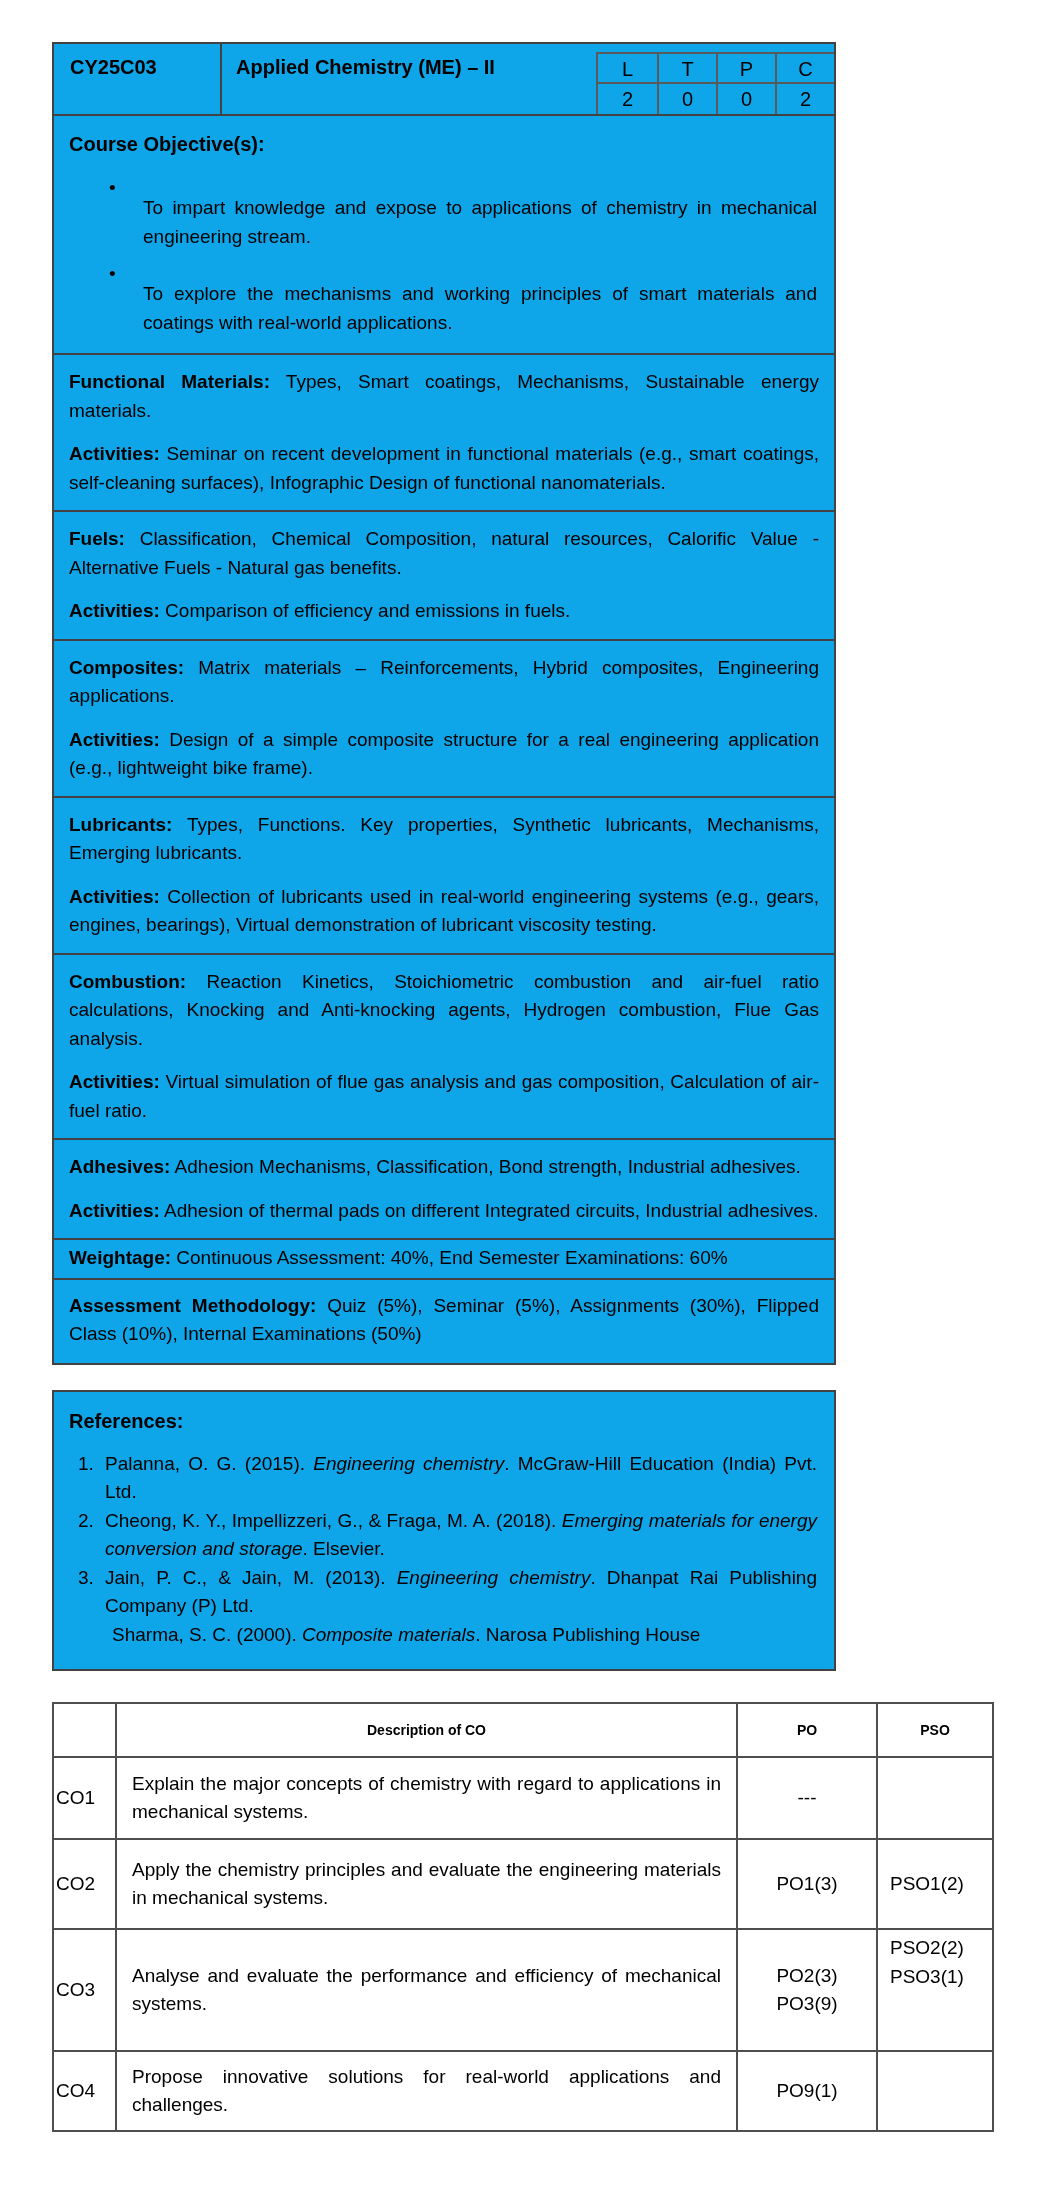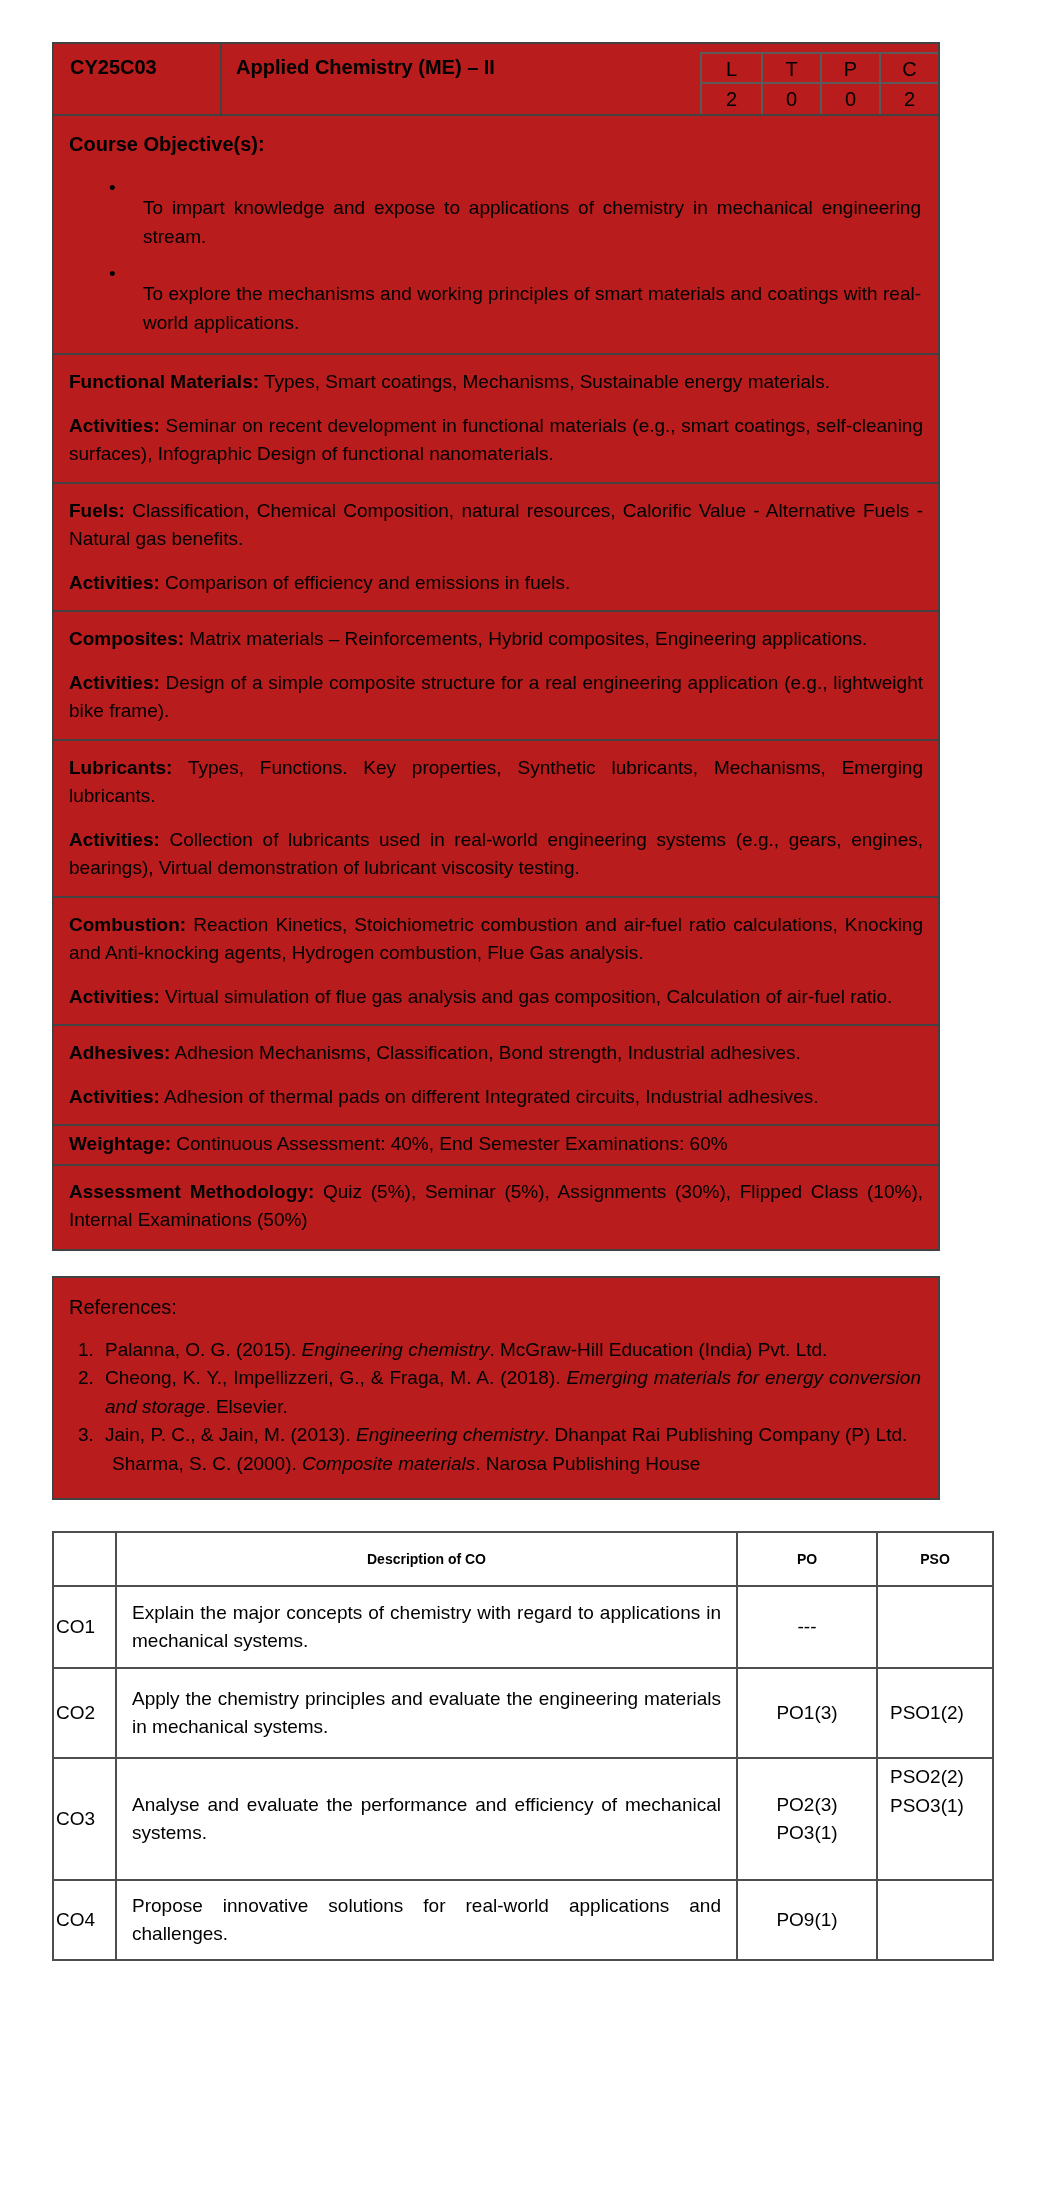--- a/index.html
+++ b/index.html
@@ -6,21 +6,21 @@
   body {
     width: 1041px;
     min-height: 2209px;
     font-family: "Liberation Sans", "DejaVu Sans", sans-serif;
     font-size: 19px;
     line-height: 1.5;
     color: #000;
     -webkit-font-smoothing: antialiased;
   }
   .page { padding: 42px 0 40px 52px; }
-  .box { width: 888px; border: 2px solid #424242; box-sizing: border-box; background: #b91c1c; }
+  .box { width: 784px; border: 2px solid #424242; box-sizing: border-box; background: #0ea5e9; }
 
   
   .header-row { display: flex; height: 70px; }
   .code-cell {
     width: 168px; box-sizing: border-box;
     border-right: 2px solid #424242;
     padding: 8px 0 0 16px;
     font-weight: 700; font-size: 20px;
   }
   .title-cell { flex: 1; padding: 8px 0 0 14px; font-weight: 700; font-size: 20px; }
@@ -47,21 +47,21 @@
   .obj-item { display: flex; margin-bottom: 9px; }
   .obj-item:last-child { margin-bottom: 0; }
   .bullet { width: 34px; flex: 0 0 34px; font-size: 19px; }
   .obj-text { flex: 1; text-align: justify; padding-right: 2px; margin-top: 20px; }
 
   .wt-row { padding: 4px 15px 5px 15px; }
   .am-row { padding: 12px 15px 14px 15px; }
 
   
   .ref-box { margin-top: 25px; padding: 14px 15px 20px 15px; }
-  .ref-head { font-weight: 400; font-size: 20px; margin-bottom: 14px; }
+  .ref-head { font-weight: 700; font-size: 20px; margin-bottom: 14px; }
   .ref-item { display: flex; }
   .ref-num { flex: 0 0 36px; padding-left: 9px; box-sizing: border-box; }
   .ref-text { flex: 1; text-align: justify; padding-right: 2px; }
   .ref-extra { margin-left: 43px; padding-right: 2px; }
   .it { font-style: italic; }
 
   
   .co-table { margin-top: 31px; width: 942px; border: 2px solid #4e4e4e; box-sizing: border-box; }
   .co-row { display: grid; grid-template-columns: 61px 621px 140px 116px; }
   .co-row + .co-row { border-top: 2px solid #4e4e4e; }
@@ -199,21 +199,21 @@
           <div>PSO1(2)</div>
         </div>
       </div>
       <div class="co-row r3">
         <div class="co-cell first id-cell">CO3</div>
         <div class="co-cell desc-cell">
           <div>Analyse and evaluate the performance and efficiency of mechanical systems.</div>
         </div>
         <div class="co-cell po-cell">
           <div>PO2(3)</div>
-          <div>PO3(1)</div>
+          <div>PO3(9)</div>
         </div>
         <div class="co-cell pso-cell top">
           <div>PSO2(2)</div>
           <div>PSO3(1)</div>
         </div>
       </div>
       <div class="co-row r4">
         <div class="co-cell first id-cell">CO4</div>
         <div class="co-cell desc-cell">
           <div>Propose innovative solutions for real-world applications and challenges.</div>

